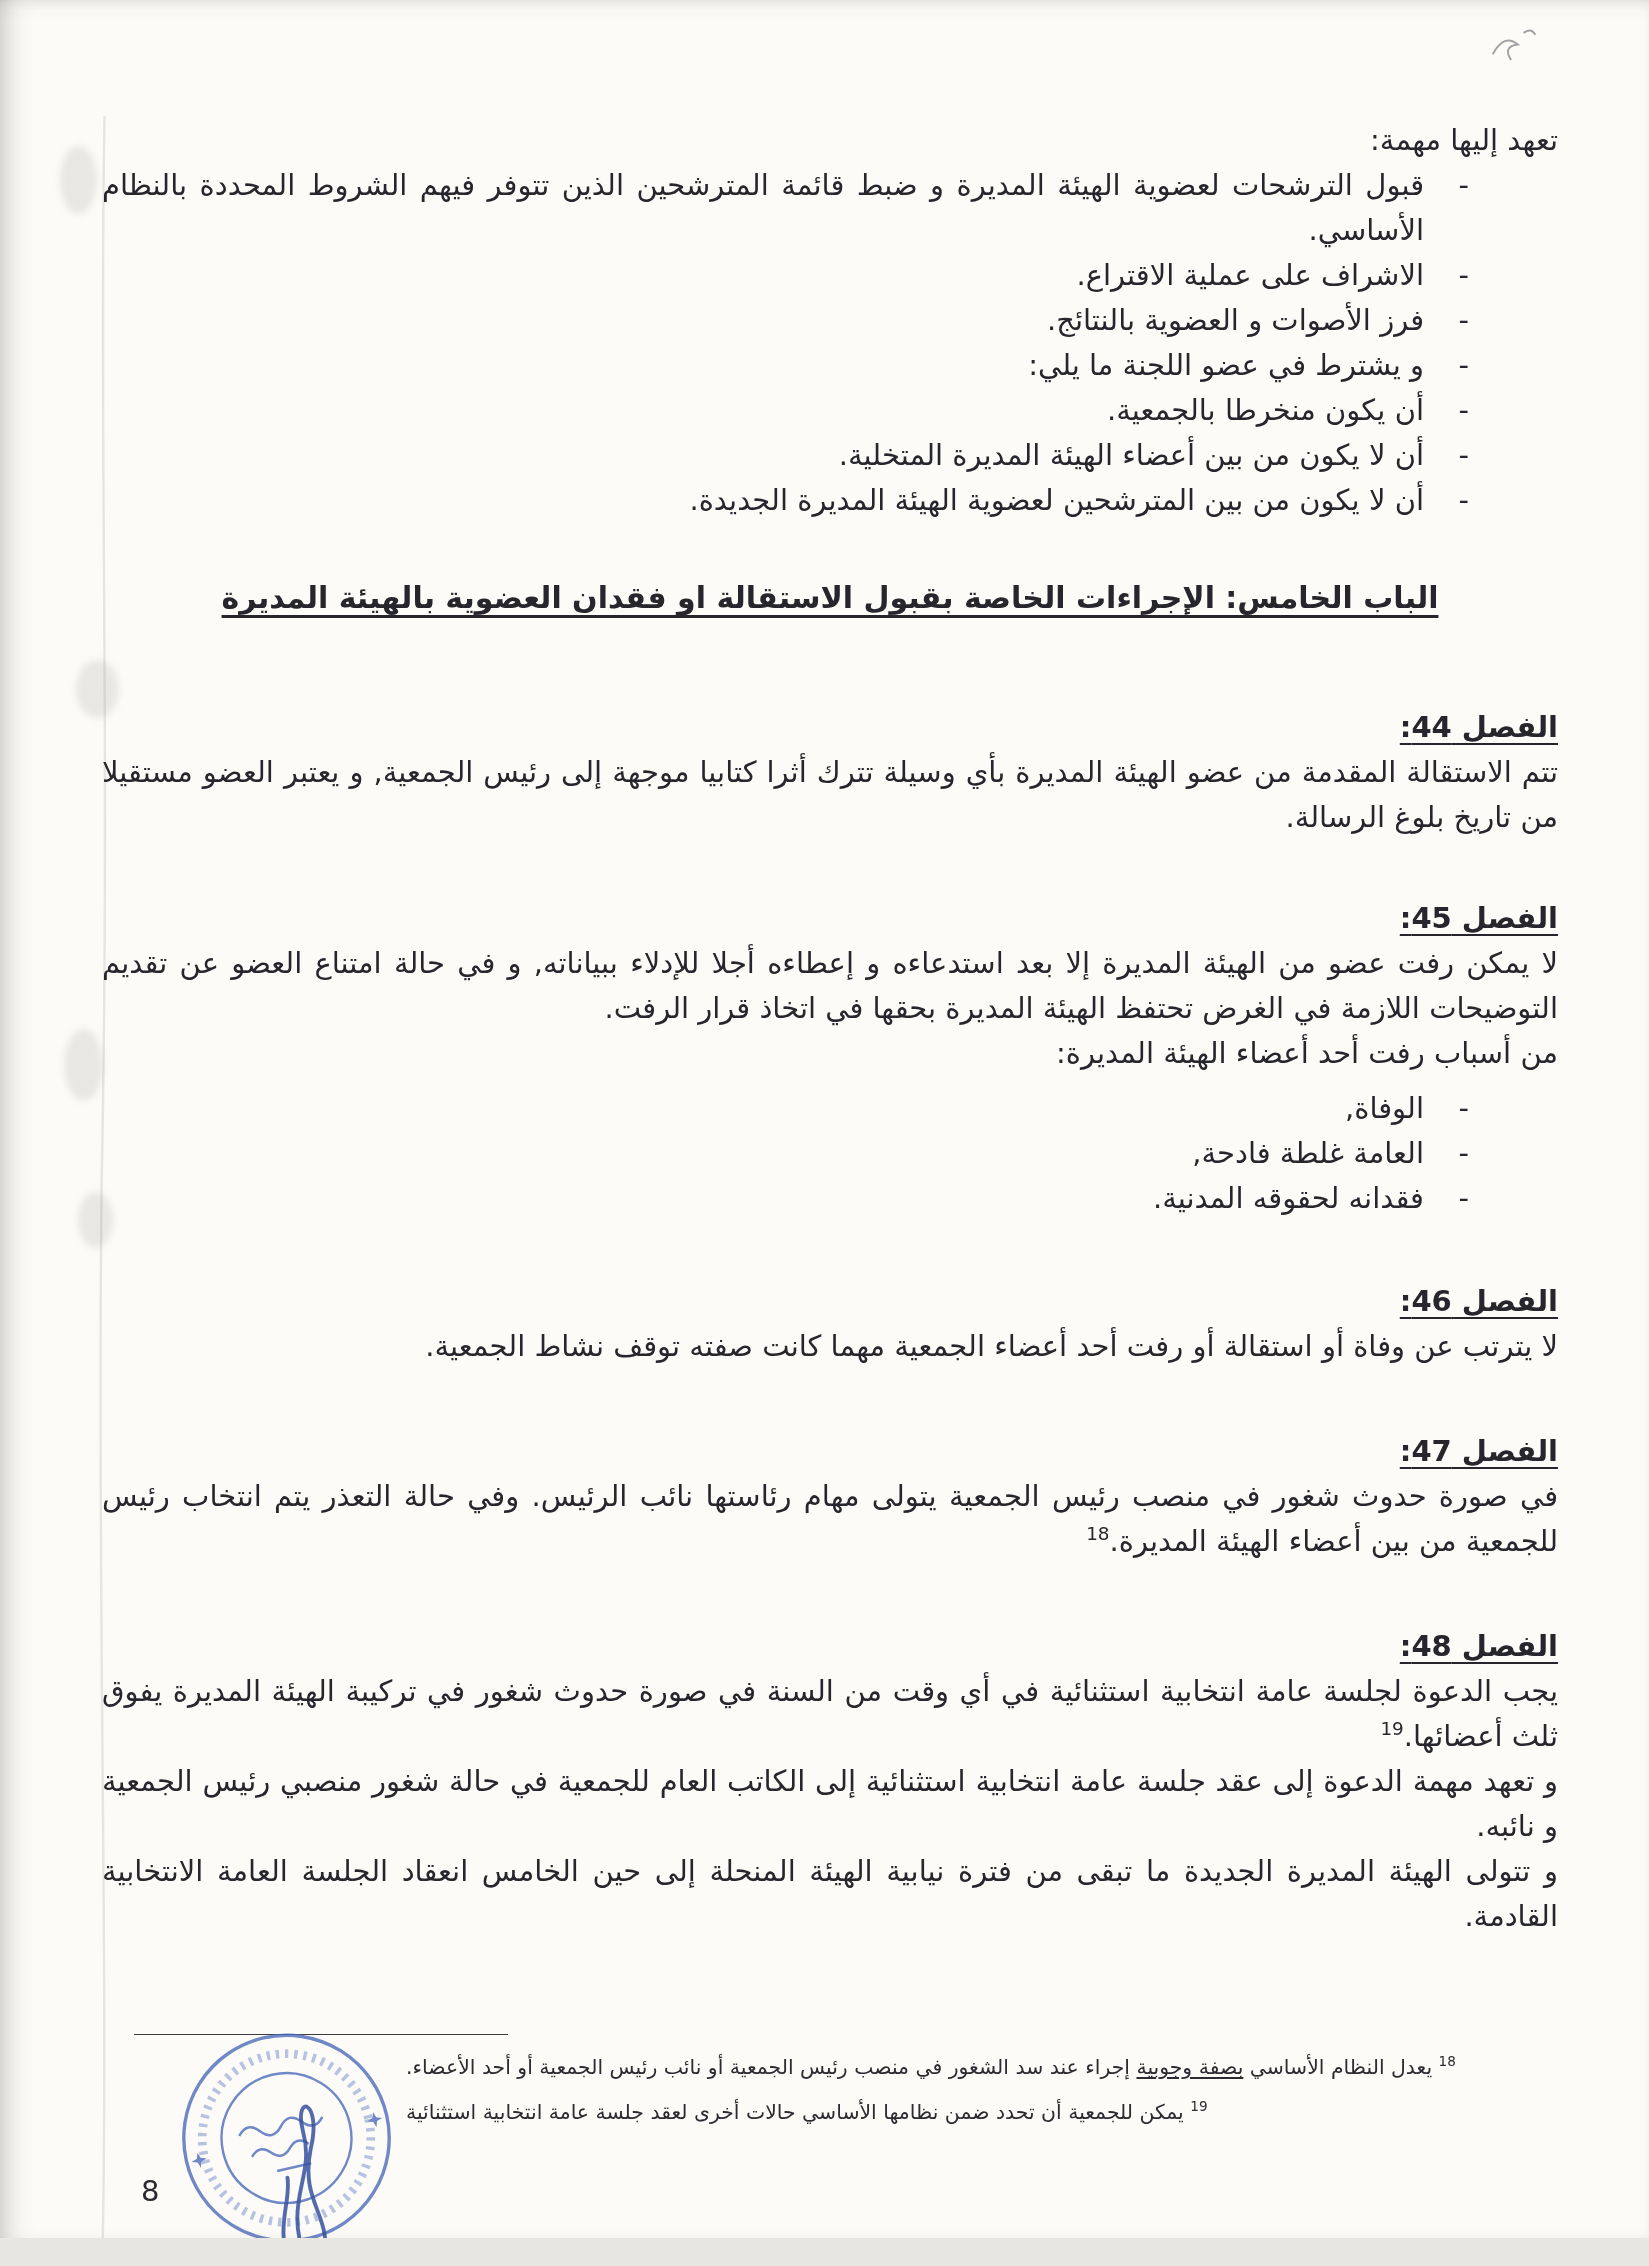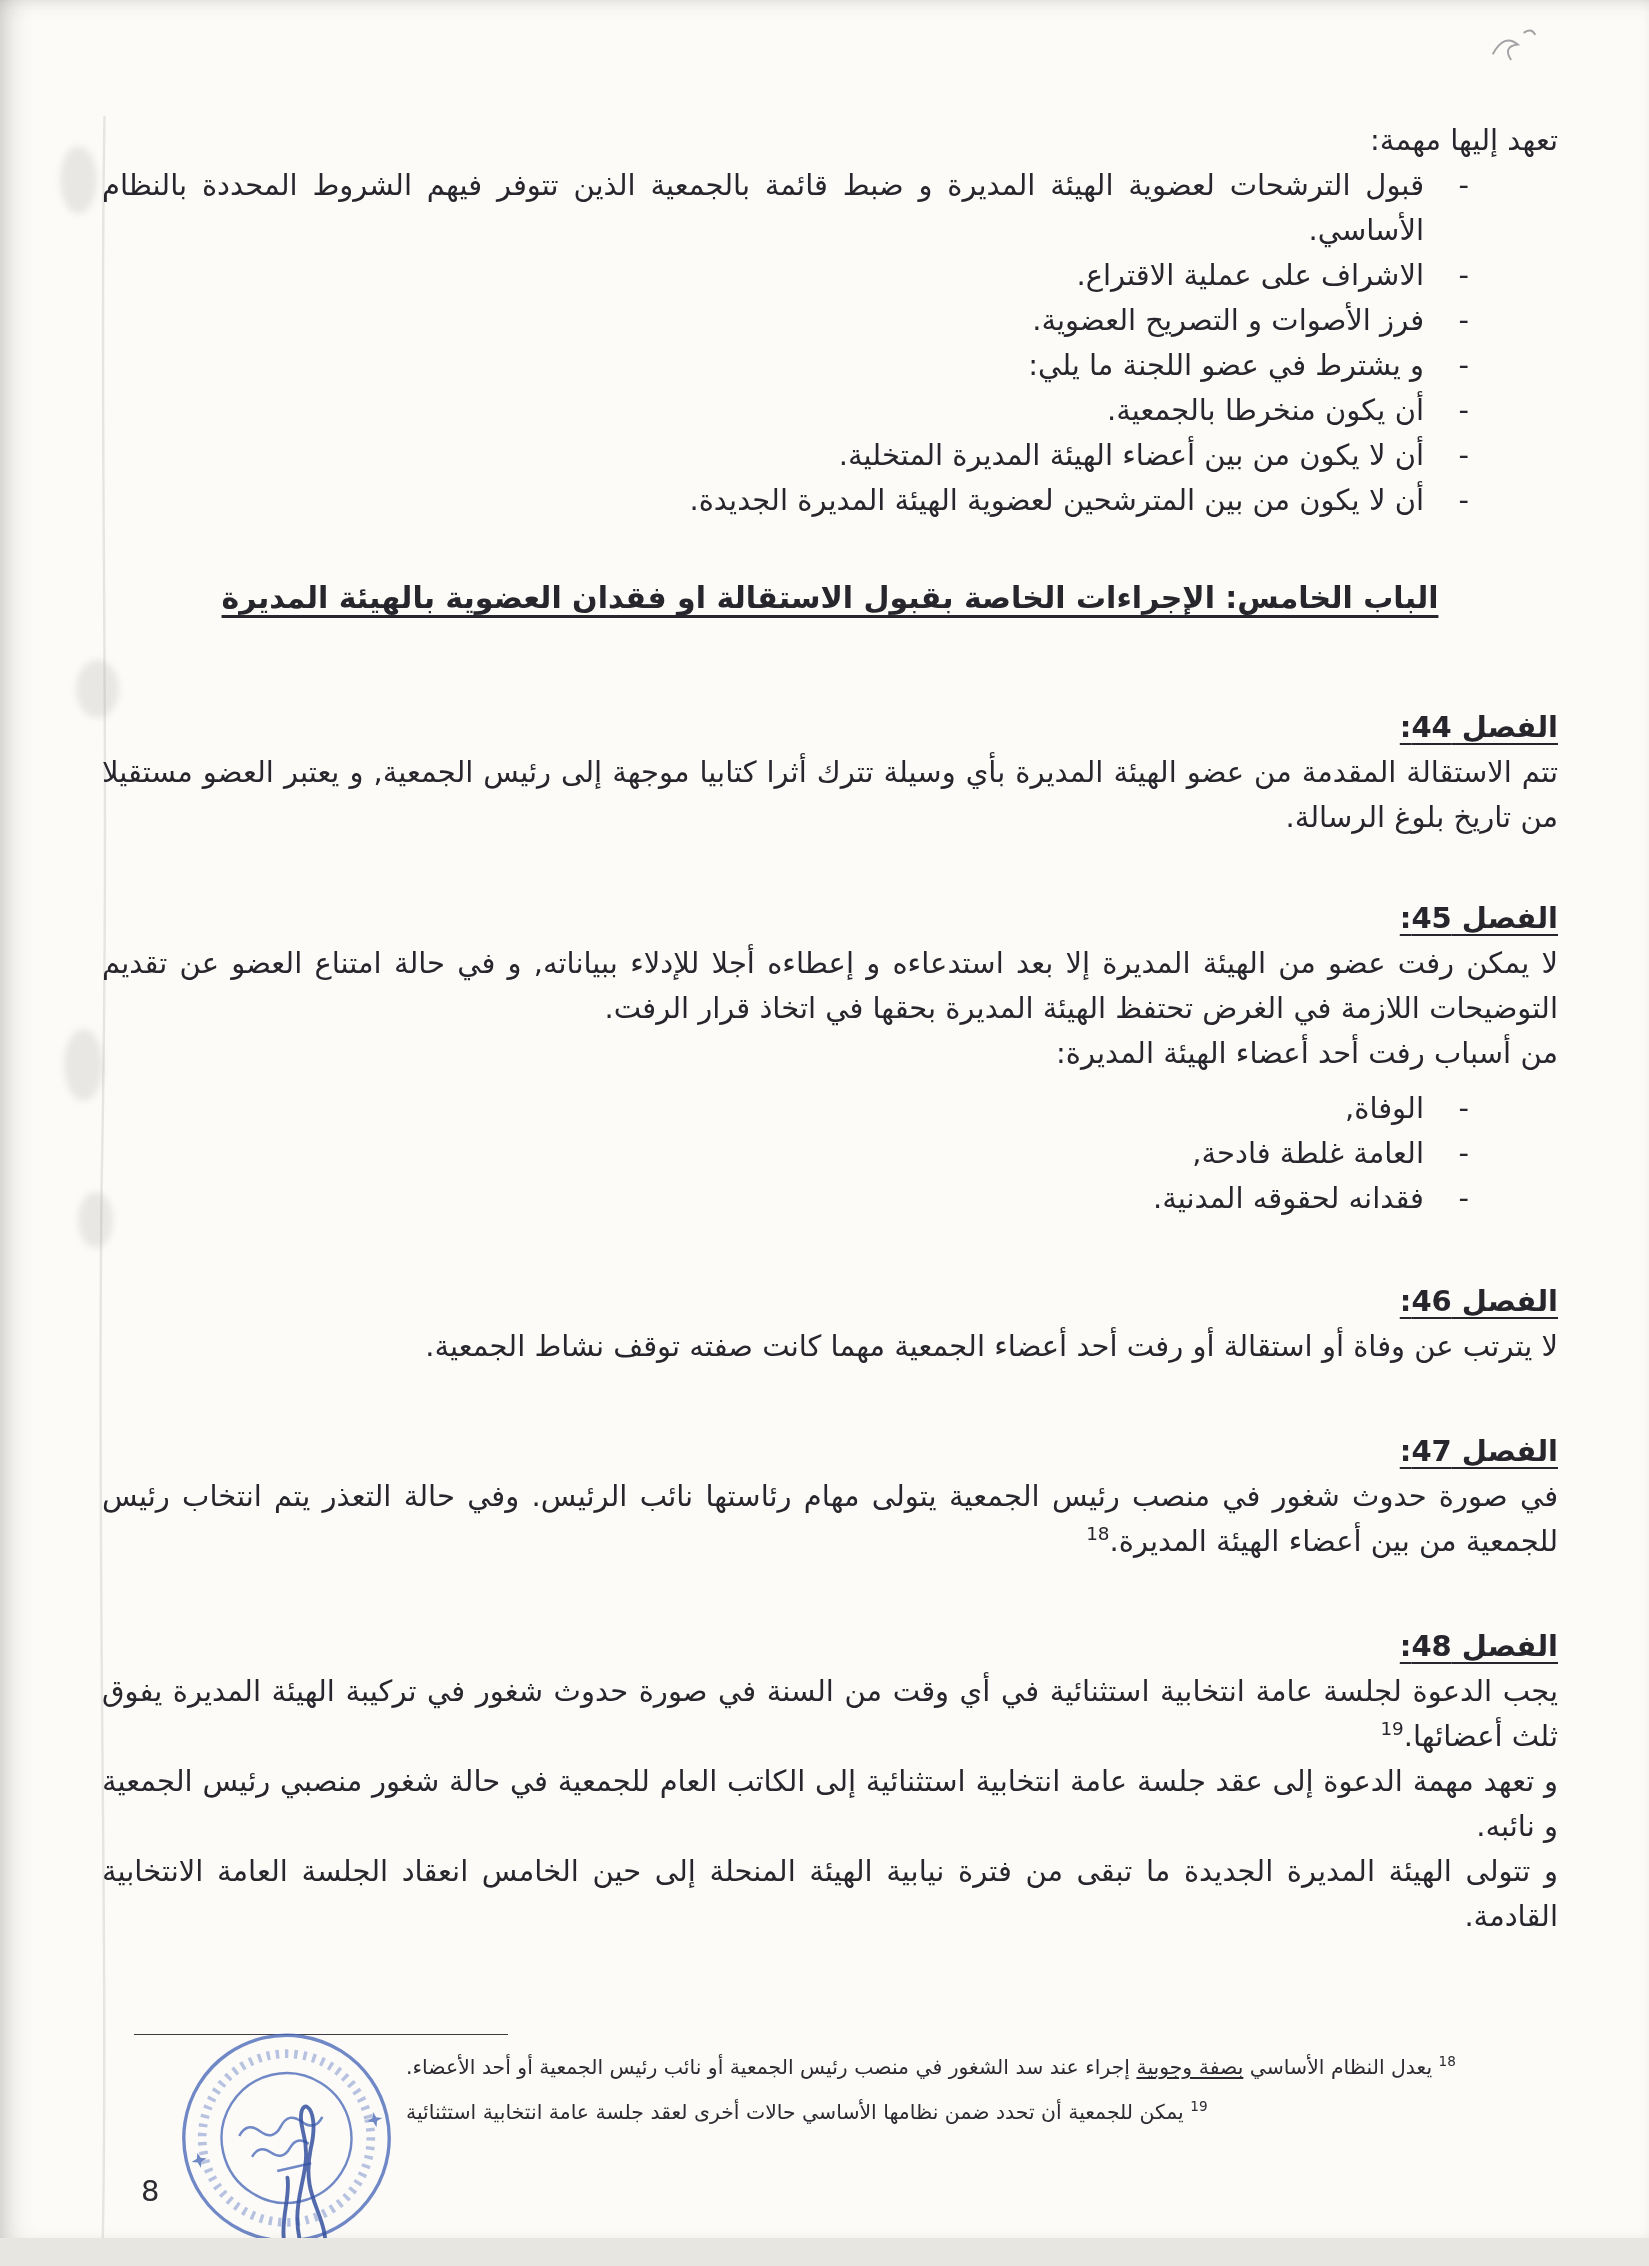--- a/index.html
+++ b/index.html
@@ -82,29 +82,29 @@
     <path d="M8 34 q 12 -22 26 -10 q -16 2 -7 16 M40 12 q 8 -6 12 2" stroke="rgba(90,90,95,0.55)" stroke-width="2" fill="none"></path>
   </svg>
 
   <div class="content">
 
     <p class="lead">تعهد إليها مهمة:</p>
 
     <div class="dash-list">
       <div class="dash-item">
         <span class="dash-marker"></span>
-        <span class="dash-text">قبول الترشحات لعضوية الهيئة المديرة و ضبط قائمة بالجمعية الذين تتوفر فيهم الشروط المحددة بالنظام الأساسي.</span>
+        <span class="dash-text">قبول الترشحات لعضوية الهيئة المديرة و ضبط قائمة المترشحين الذين تتوفر فيهم الشروط المحددة بالنظام الأساسي.</span>
       </div>
       <div class="dash-item">
         <span class="dash-marker"></span>
         <span class="dash-text">الاشراف على عملية الاقتراع.</span>
       </div>
       <div class="dash-item">
         <span class="dash-marker"></span>
-        <span class="dash-text">فرز الأصوات و التصريح العضوية.</span>
+        <span class="dash-text">فرز الأصوات و العضوية بالنتائج.</span>
       </div>
       <div class="dash-item">
         <span class="dash-marker"></span>
         <span class="dash-text">و يشترط في عضو اللجنة ما يلي:</span>
       </div>
       <div class="dash-item">
         <span class="dash-marker"></span>
         <span class="dash-text">أن يكون منخرطا بالجمعية.</span>
       </div>
       <div class="dash-item">

